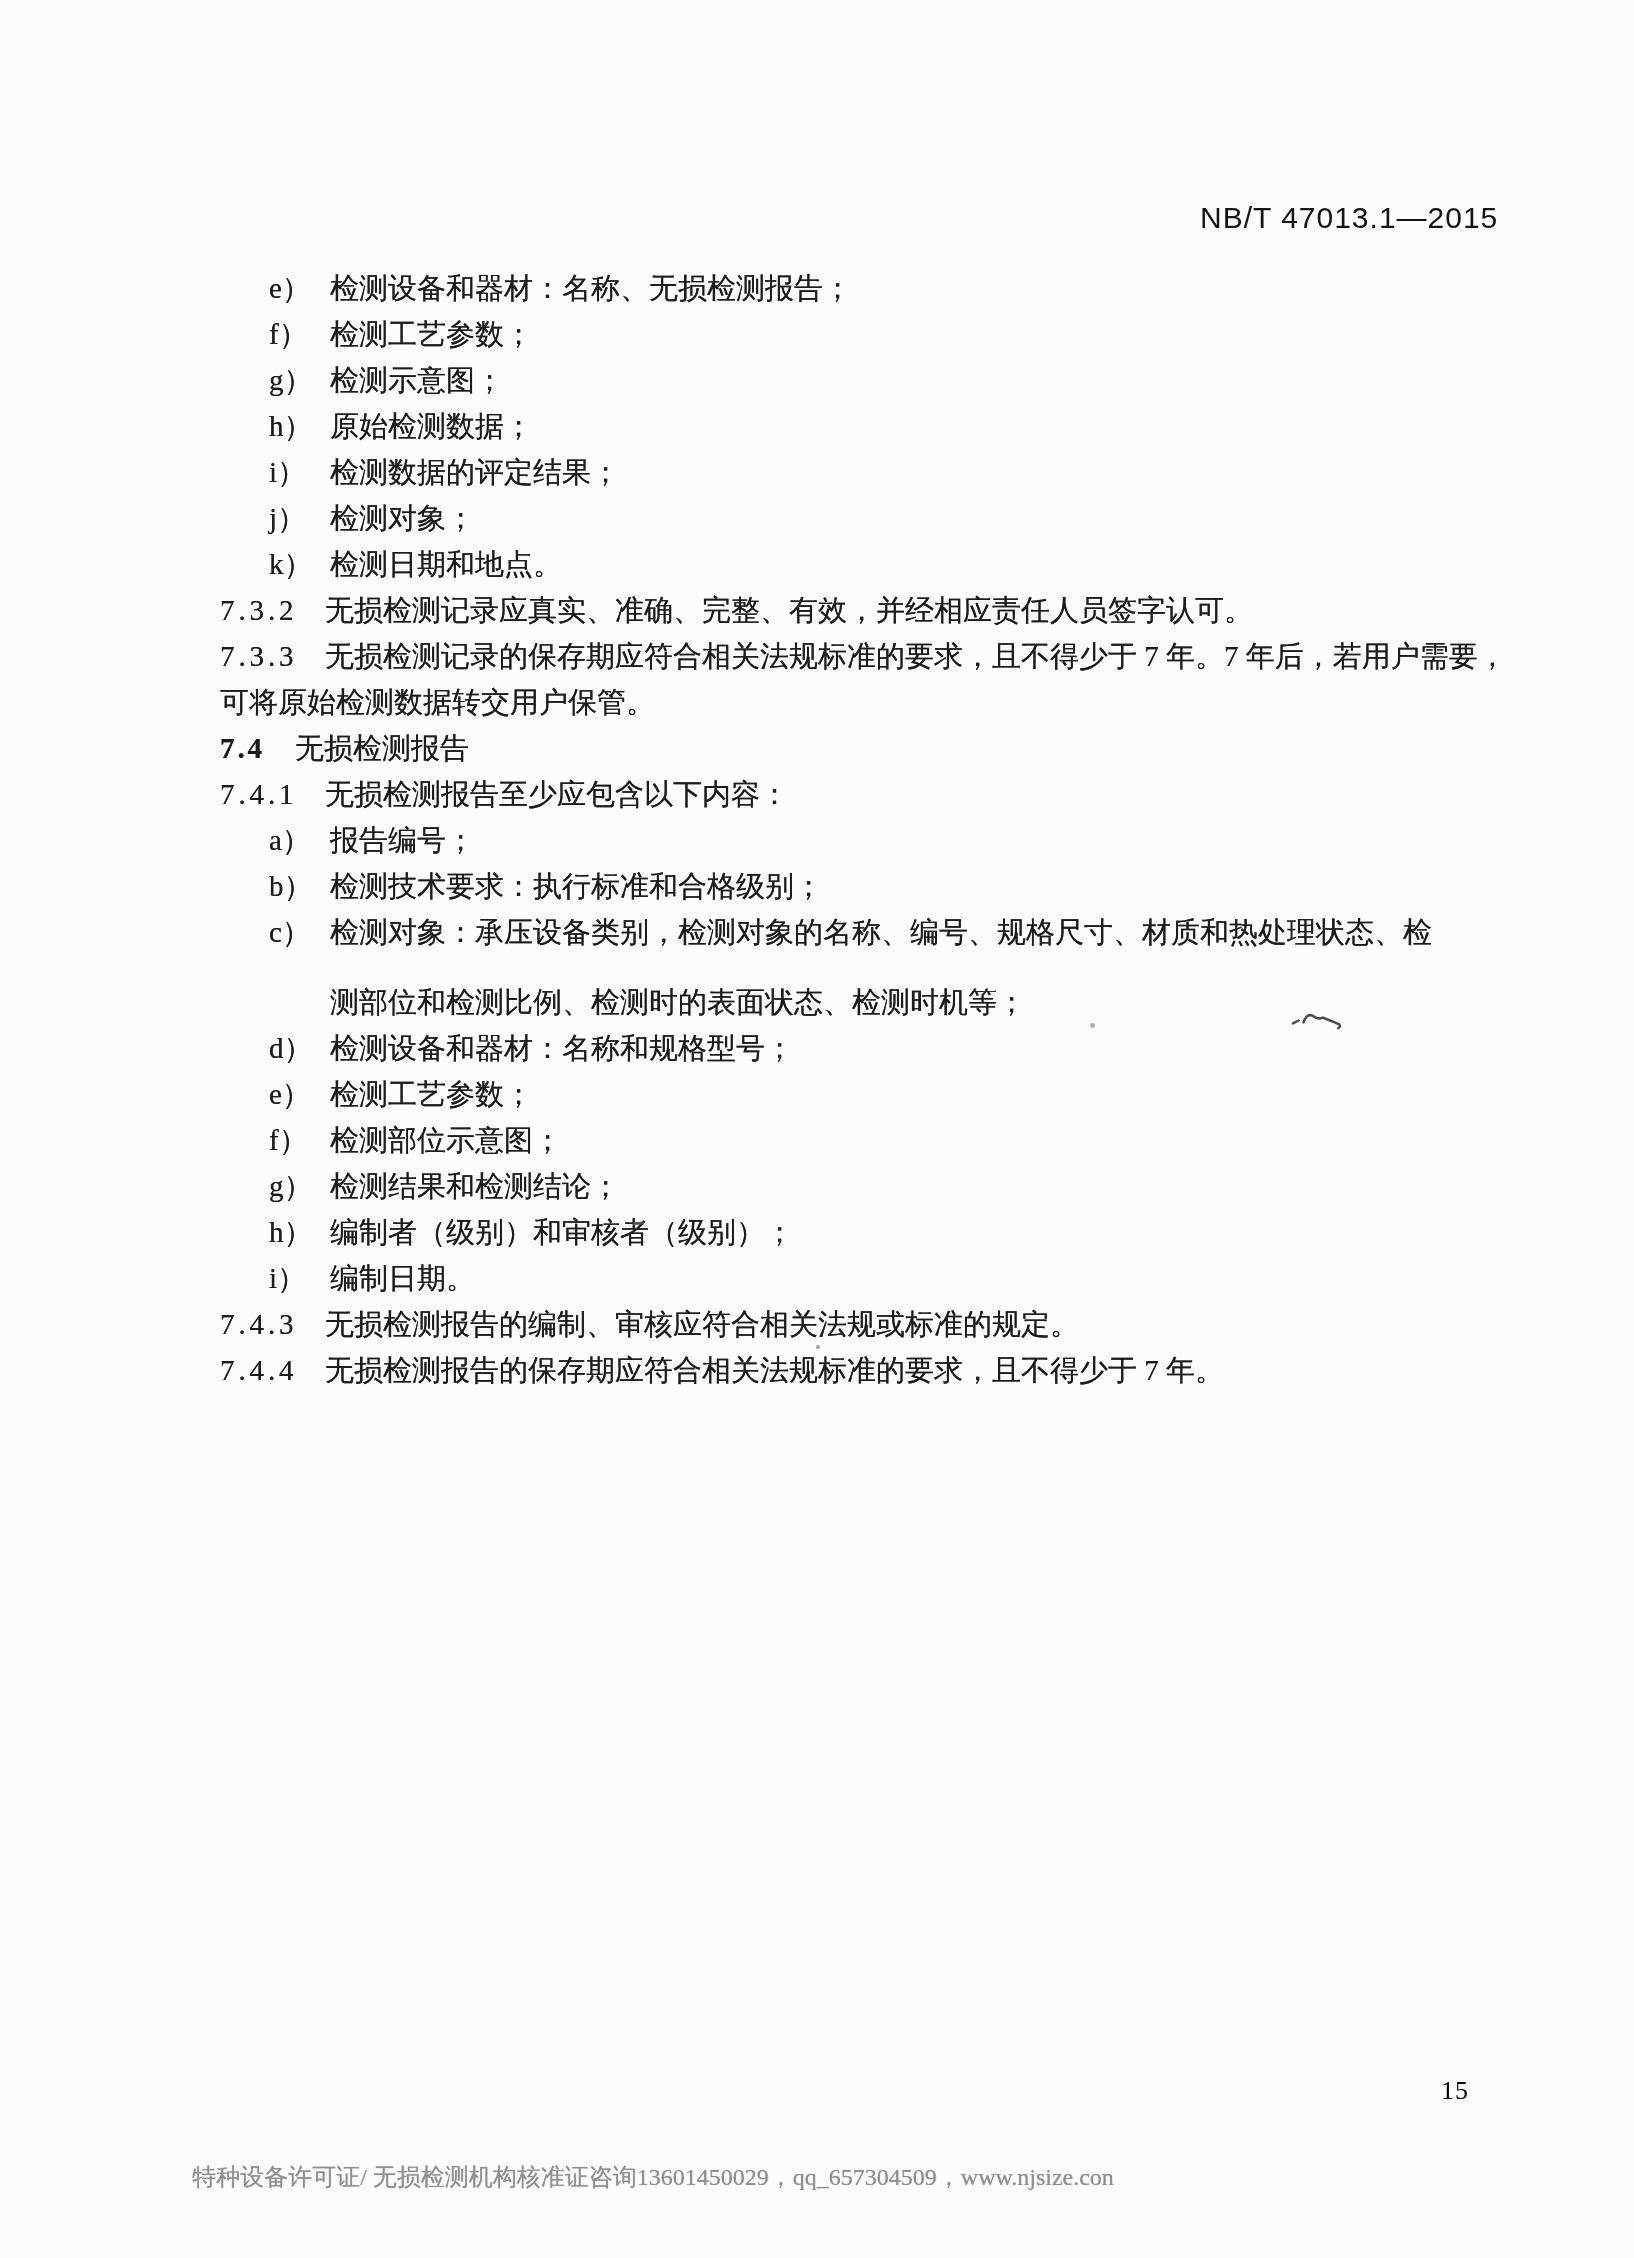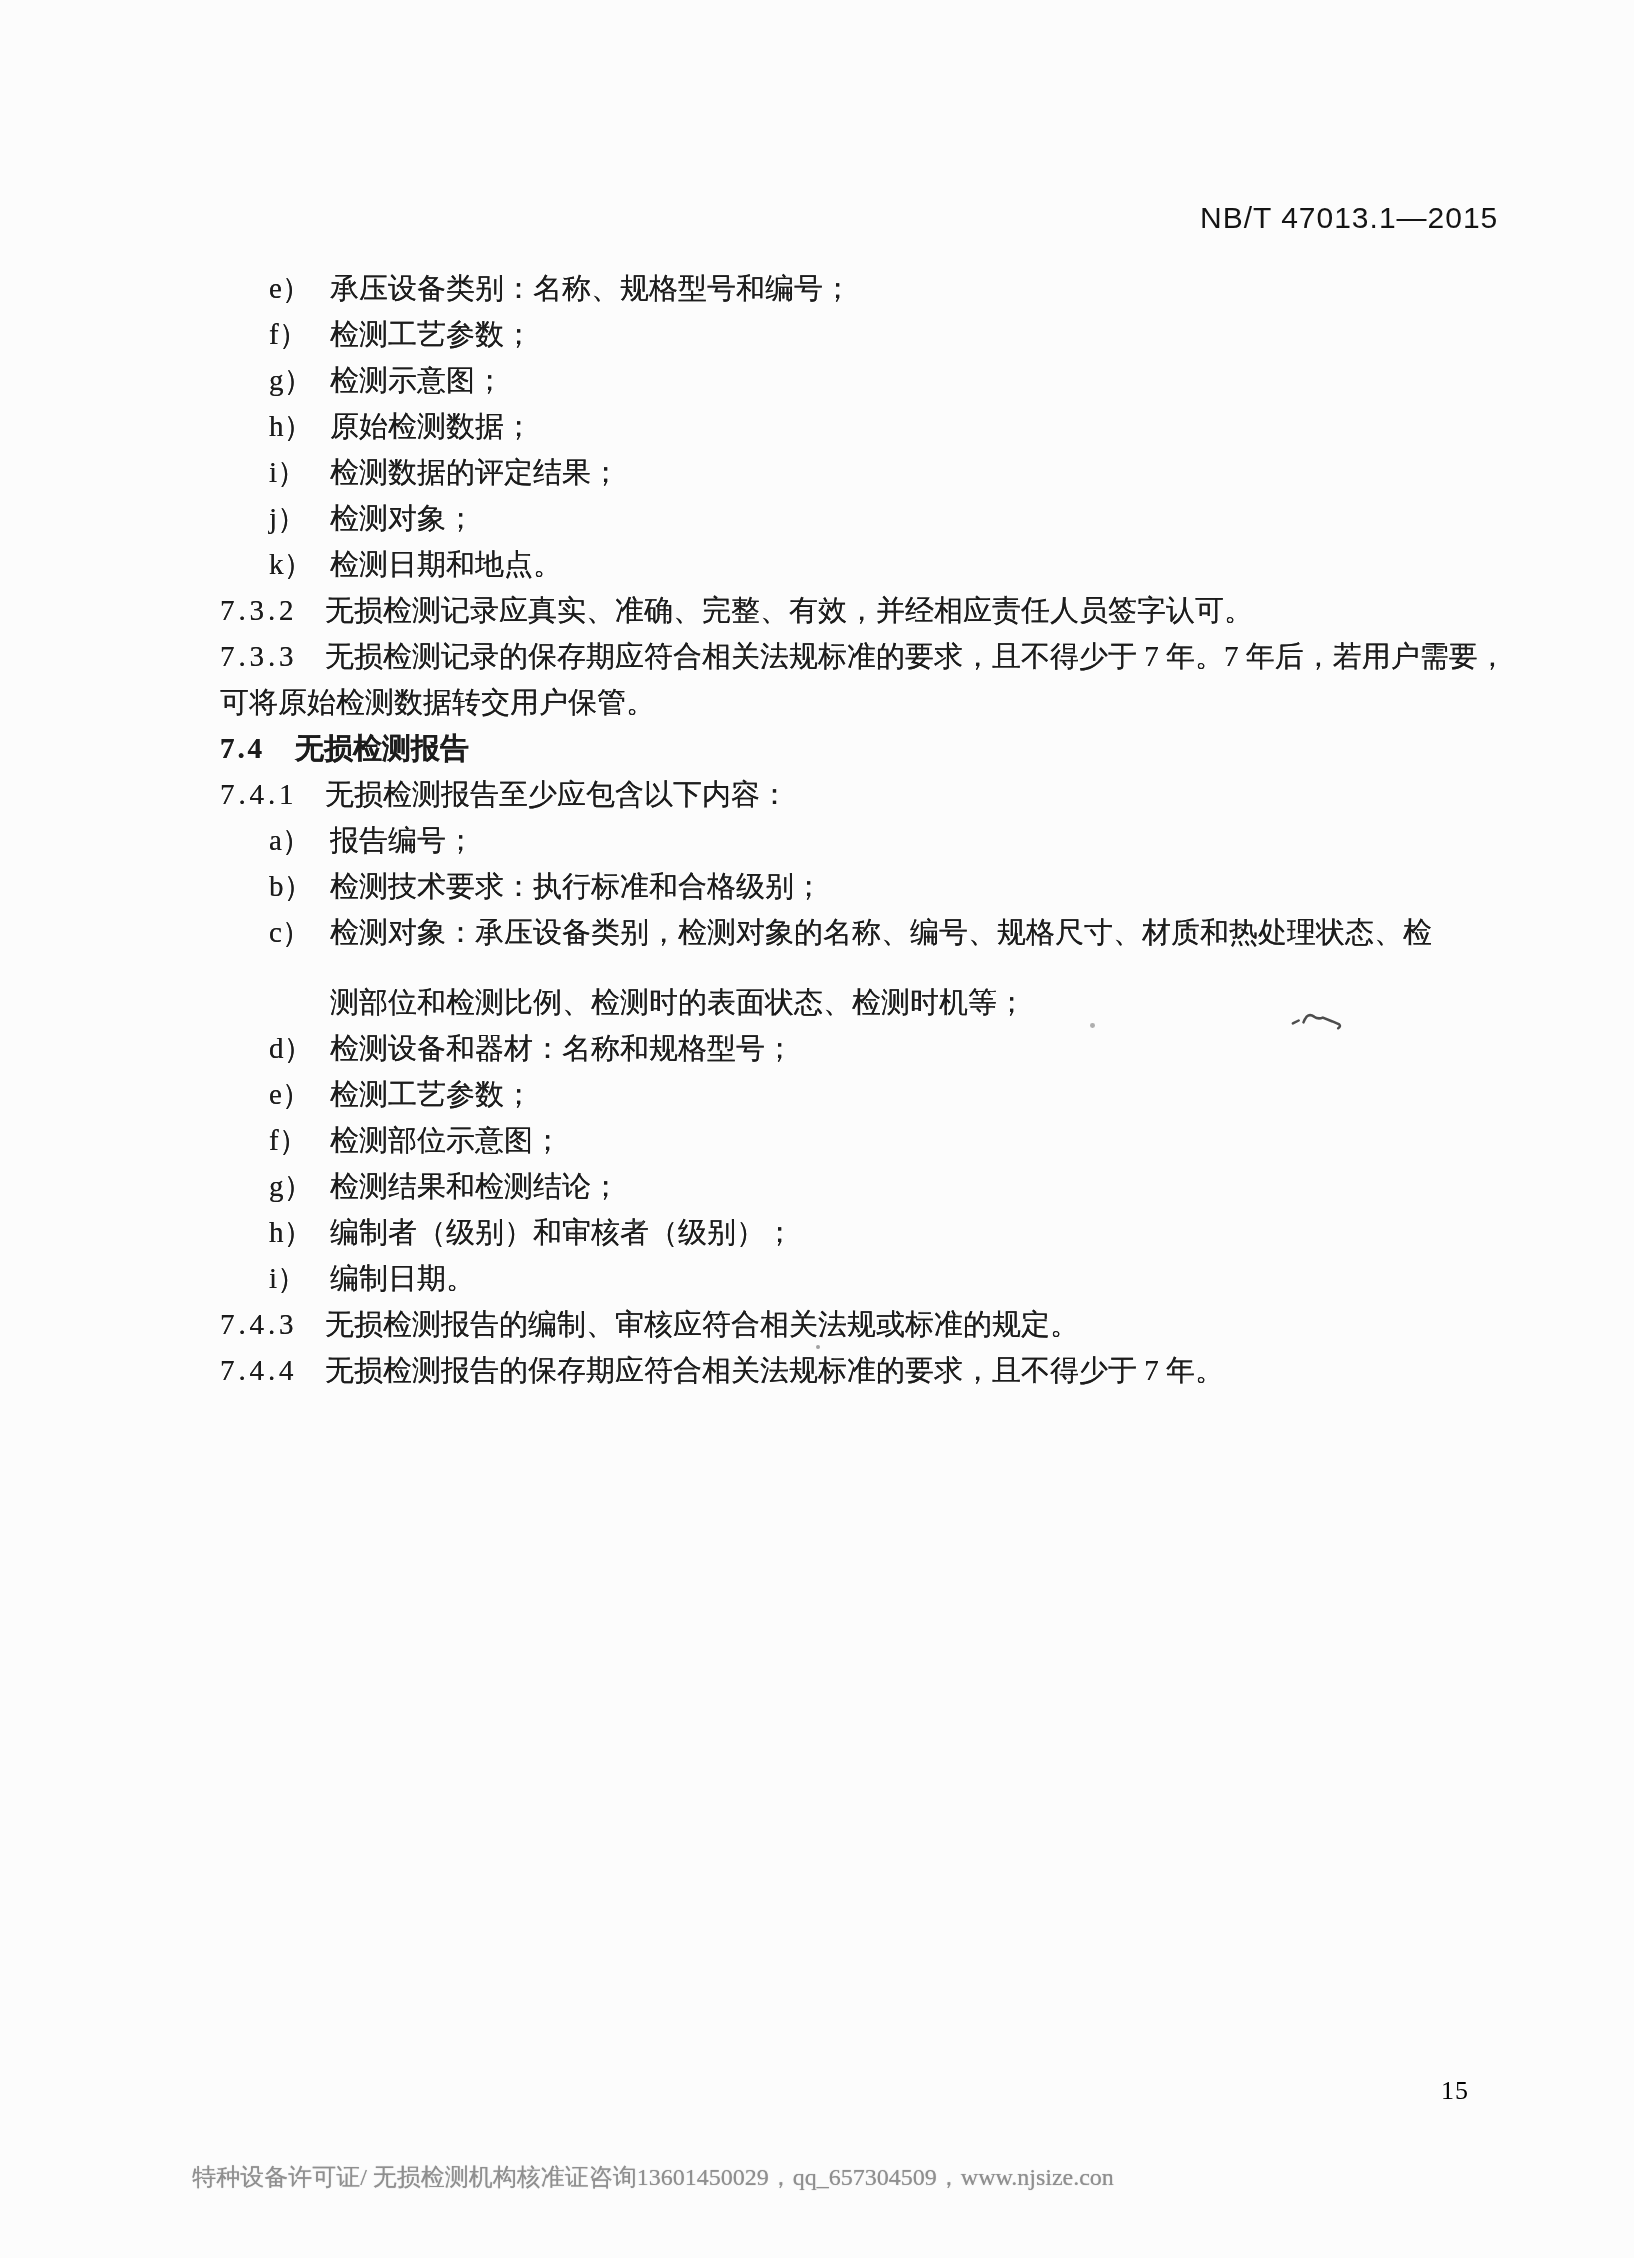--- a/index.html
+++ b/index.html
@@ -27,21 +27,21 @@
     display:flex;align-items:baseline;
     height:46px;line-height:46px;
     font-size:29px;white-space:nowrap;
     text-shadow:0 0 0.5px #3a3a3a;
   }
   .line .label{flex:0 0 auto;}
   .line.list{padding-left:49px;}
   .line.list .label{width:61px;}
   .line.section .label{width:105px;letter-spacing:3.9px;}
   .line.heading .label{width:75px;letter-spacing:2.9px;font-weight:bold;}
-  .line.heading .text{font-weight:bold;}
+  .line.heading .text{font-weight:normal;}
   .line.cont-indent{padding-left:110px;margin-top:24px;}
   
   .page-number{
     position:absolute;left:1441px;top:2076px;
     font-size:26px;color:#000000;letter-spacing:1px;
   }
   
   .footer-watermark{
     position:absolute;left:0;top:2161px;width:1306px;
     text-align:center;
@@ -59,21 +59,21 @@
 </head>
 <body>
 
 <div class="page">
 
   <div class="std-header">NB/T 47013.1—2015</div>
 
   <main class="doc-body">
       <div class="line list">
         <span class="label">e）</span>
-        <span class="text">承压设备类别：名称、规格型号和编号；</span>
+        <span class="text">检测设备和器材：名称、无损检测报告；</span>
       </div>
       <div class="line list">
         <span class="label">f）</span>
         <span class="text">检测工艺参数；</span>
       </div>
       <div class="line list">
         <span class="label">g）</span>
         <span class="text">检测示意图；</span>
       </div>
       <div class="line list">

